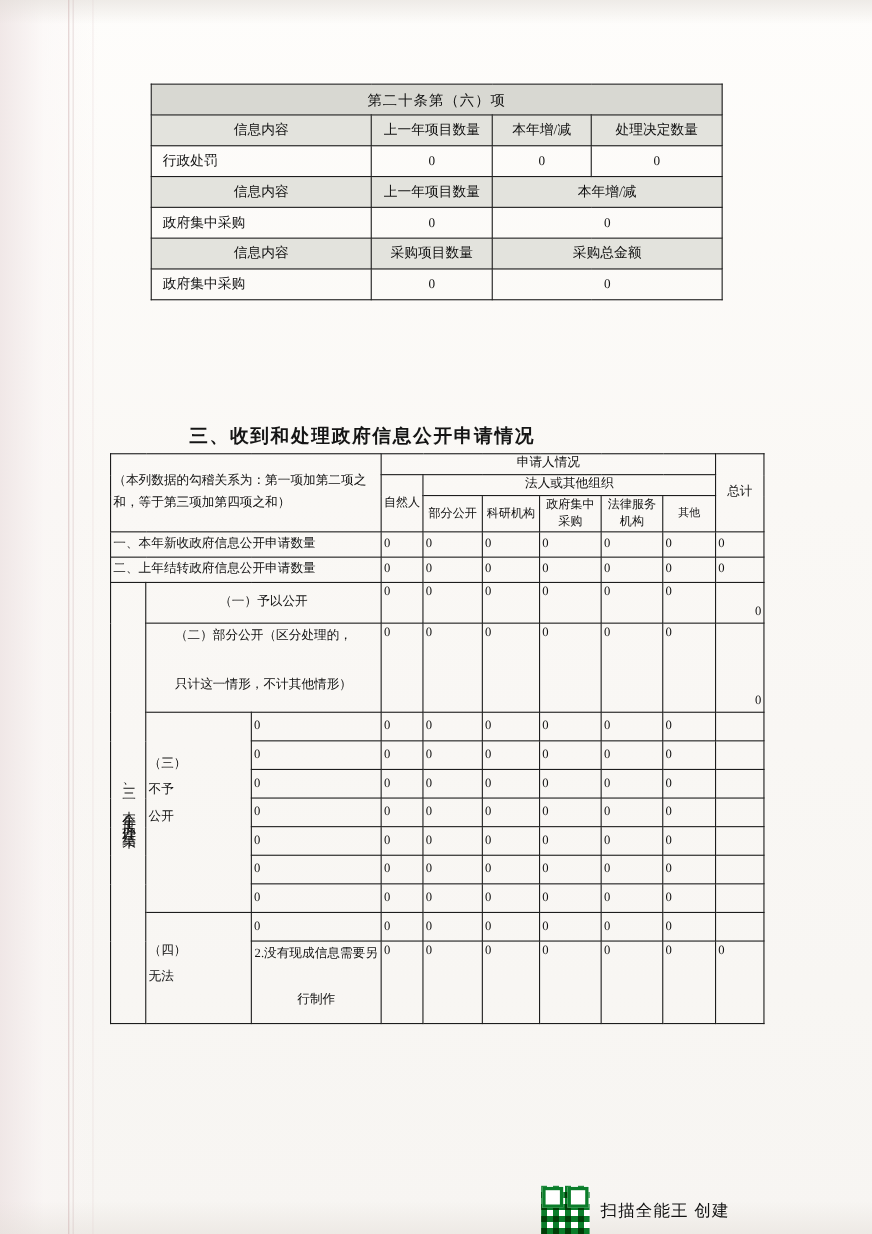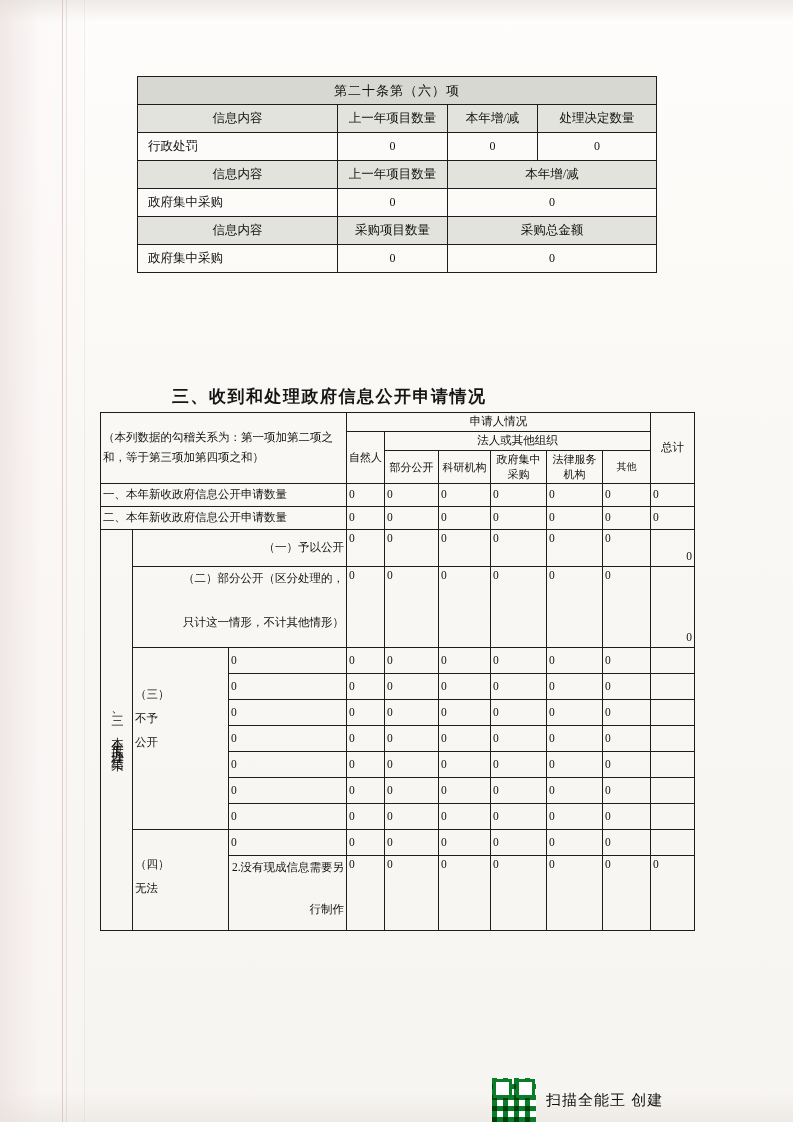--- a/index.html
+++ b/index.html
@@ -116,21 +116,21 @@
     white-space: nowrap;
     margin: 0 auto;
   }
   .vert-wrap { display: flex; align-items: center; justify-content: center; height: 100%; }
   .rowlabel-left {
     text-align: left;
     padding-left: 4px;
     font-size: 11.5px;
   }
   .sub-label {
-    text-align: right;
+    text-align: center;
     font-size: 11.5px;
     padding: 3px 4px;
     line-height: 1.9;
   }
   .grp-label {
     font-size: 11.5px;
     line-height: 2.1;
     text-align: left;
     padding-left: 4px;
   }
@@ -271,21 +271,21 @@
       <td class="num num-left">0</td>
       <td class="num num-left">0</td>
       <td class="num num-left">0</td>
       <td class="num num-left">0</td>
       <td class="num num-left">0</td>
       <td class="num num-left">0</td>
       <td class="num num-left">0</td>
     </tr>
 
     <tr>
-      <td colspan="3" class="rowlabel-left" style="height:20px">二、本年新收政府信息公开申请数量</td>
+      <td colspan="3" class="rowlabel-left" style="height:20px">二、上年结转政府信息公开申请数量</td>
       <td class="num num-left">0</td>
       <td class="num num-left">0</td>
       <td class="num num-left">0</td>
       <td class="num num-left">0</td>
       <td class="num num-left">0</td>
       <td class="num num-left">0</td>
       <td class="num num-left">0</td>
     </tr>
 
     <tr>

